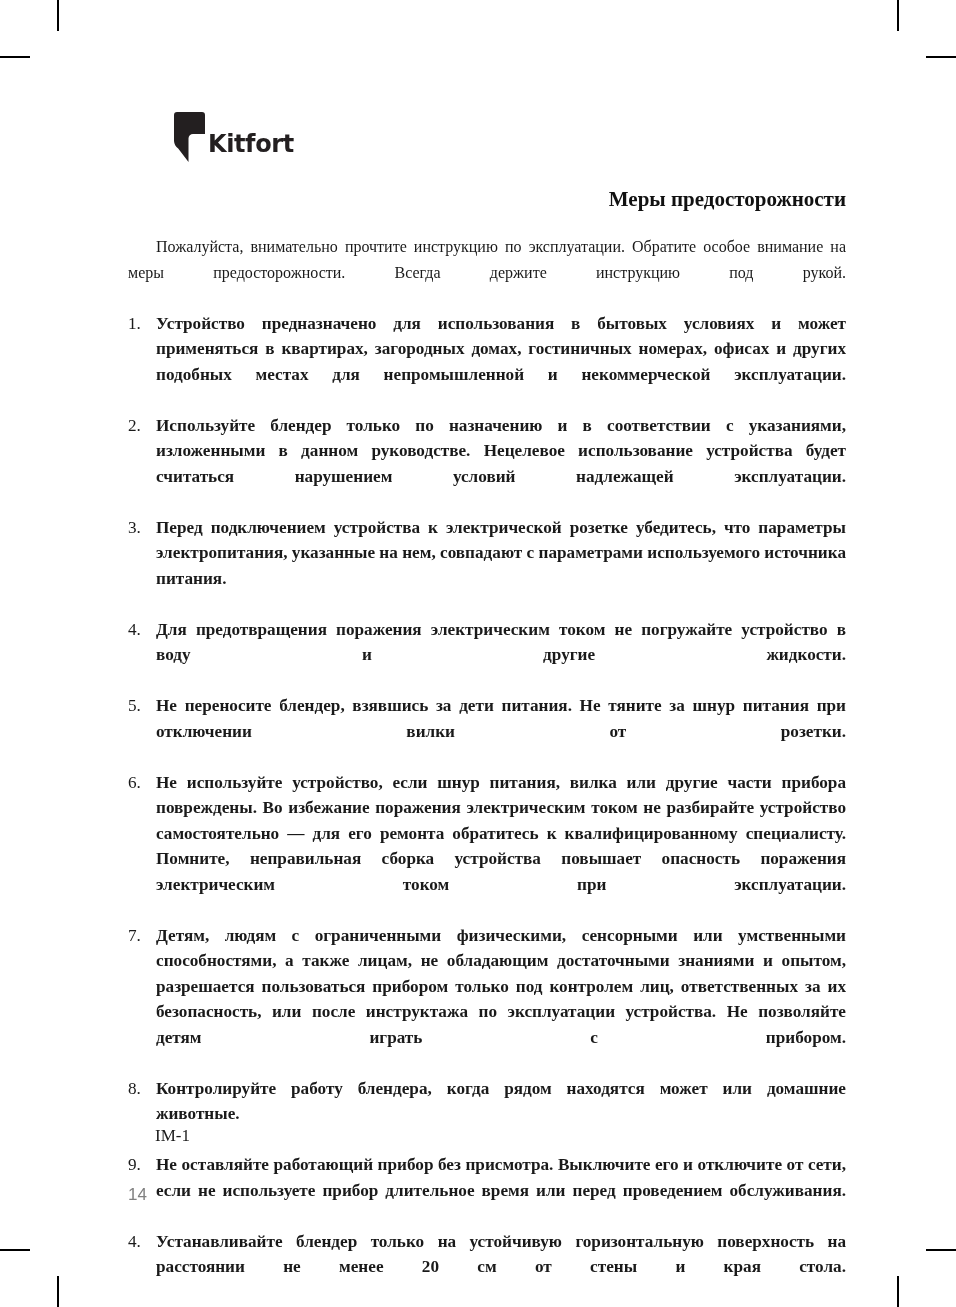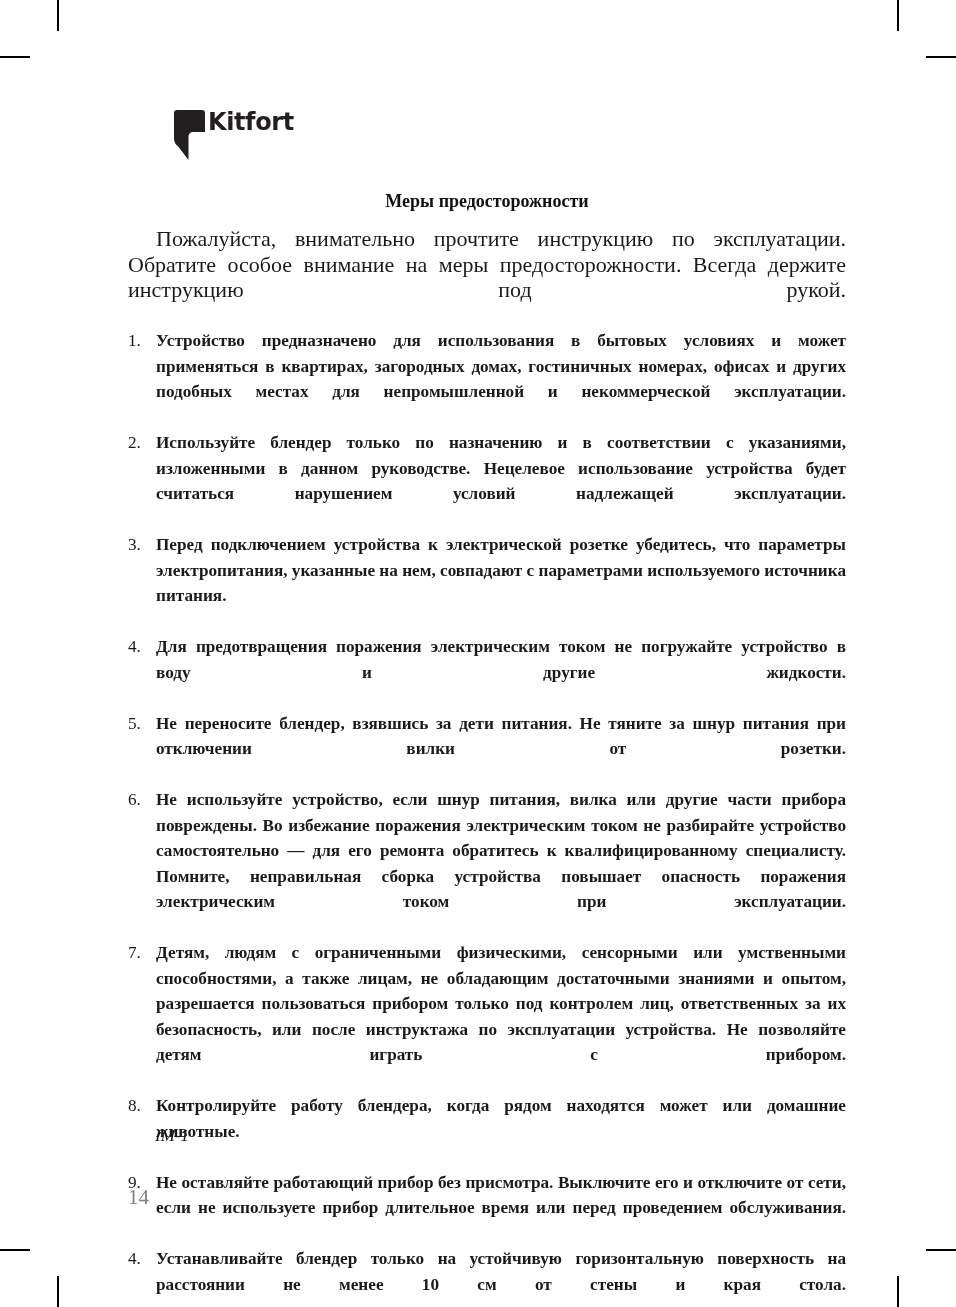--- a/index.html
+++ b/index.html
@@ -42,21 +42,21 @@
     width: 956px;
     height: 1307px;
   }
 
   
   .logo-block {
     position: absolute;
     left: 128px;
     top: 110px;
     display: flex;
-    align-items: flex-start;
+    align-items: flex-end;
     height: 52px;
     padding-left: 46px;
   }
   .logo-mark {
     width: 31px;
     height: 50px;
     flex: none;
     display: block;
   }
   .logo-word {
@@ -68,44 +68,44 @@
     line-height: 1;
     margin-left: 3px;
     margin-bottom: 6px;
     white-space: nowrap;
   }
 
   
   .doc-title {
     position: absolute;
     left: 128px;
-    top: 179px;
+    top: 173px;
     width: 718px;
-    text-align: center;
-    font-size: 18px;
+    text-align: right;
+    font-size: 21px;
     font-weight: bold;
     line-height: 1.2;
     color: #111111;
   }
 
   
   .body-block {
     position: absolute;
     left: 128px;
     top: 226px;
     width: 718px;
   }
 
   .intro {
     text-align: justify;
     text-justify: inter-word;
     text-indent: 28px;
-    font-size: 22px;
+    font-size: 16px;
     line-height: 25.5px;
-    margin: 0 0 0 0;
+    margin: 8px 0 0 0;
     hyphens: manual;
     color: #1a1a1a;
   }
 
   ol.rules {
     list-style: none;
     margin: 0;
     padding: 0;
   }
   ol.rules > li {
@@ -143,28 +143,27 @@
   }
 
   
   .im-code {
     position: absolute;
     left: 155px;
     top: 1126px;
     font-size: 17px;
     line-height: 1.2;
     color: #1a1a1a;
-    font-style: italic;
   }
   .page-number {
     position: absolute;
     left: 128px;
     top: 1185px;
-    font-family: Liberation Serif, serif;
-    font-size: 21px;
+    font-family: Liberation Sans, sans-serif;
+    font-size: 17px;
     line-height: 1.2;
     color: #808080;
   }
 </style>
 </head>
 <body>
 
 <div class="page">
 
   <div class="crop crop-v crop-tl-v"></div>
@@ -219,21 +218,21 @@
       <li>
         <span class="num">8.</span>
         <span class="txt">Контролируйте работу блендера, когда рядом находятся может или домашние животные.</span>
       </li>
       <li>
         <span class="num">9.</span>
         <span class="txt">Не оставляйте работающий прибор без присмотра. Выключите его и отключите от сети, если не используете прибор длительное время или перед проведением обслуживания.</span>
       </li>
       <li>
         <span class="num">4.</span>
-        <span class="txt">Устанавливайте блендер только на устойчивую горизонтальную поверхность на расстоянии не менее 10 см от стены и края стола.</span>
+        <span class="txt">Устанавливайте блендер только на устойчивую горизонтальную поверхность на расстоянии не менее 20 см от стены и края стола.</span>
       </li>
       <li>
         <span class="num">13.</span>
         <span class="txt">Не пытайтесь обойти блокировку включения устройства.</span>
       </li>
 
     </ol>
   </div>
 
   <div class="im-code">IM-1</div>

